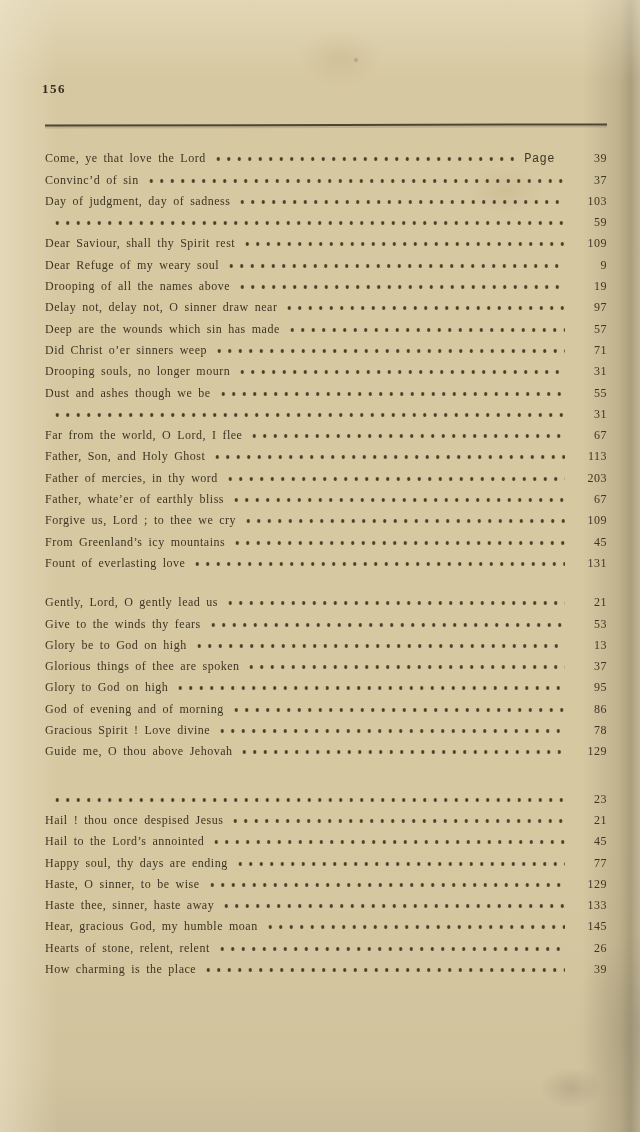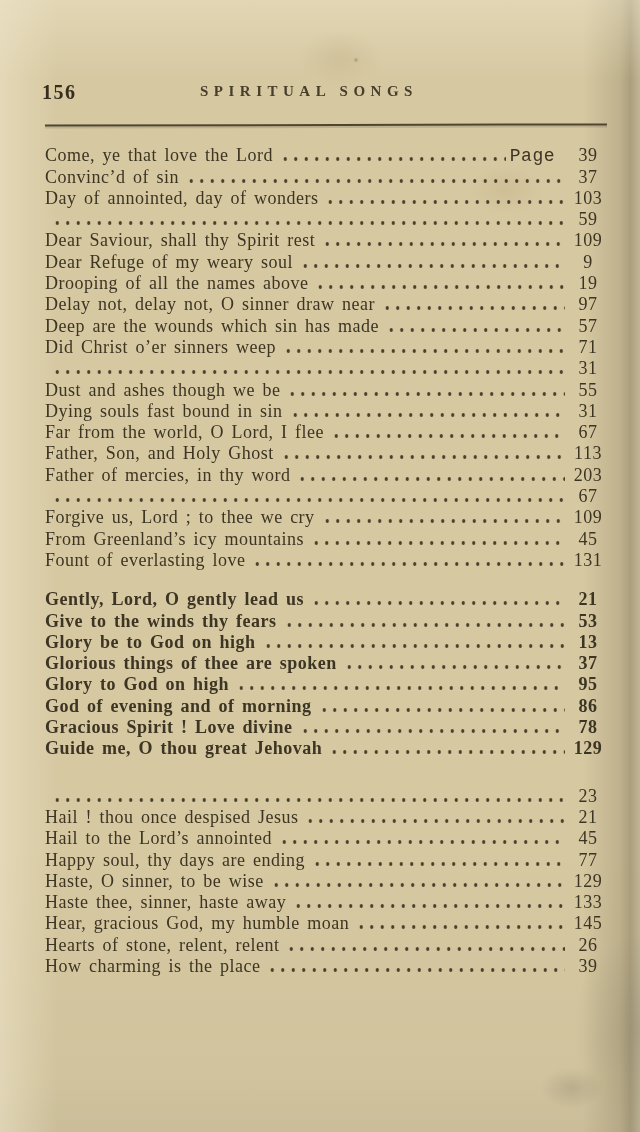--- a/index.html
+++ b/index.html
@@ -20,81 +20,80 @@
       linear-gradient(to right, rgba(238,229,202,0.55) 0%, rgba(238,229,202,0) 9%),
       linear-gradient(to bottom, rgba(240,232,206,0.45) 0%, rgba(240,232,206,0) 7%),
       linear-gradient(to right, rgba(0,0,0,0) 91%, rgba(125,112,82,0.26) 96.8%, rgba(100,92,68,0.38) 98.5%, rgba(148,141,124,0.32) 100%),
       linear-gradient(to top, rgba(188,176,146,0.28) 0%, rgba(188,176,146,0) 5%),
       linear-gradient(to bottom, rgba(0,0,0,0) 75%, rgba(160,148,118,0.12) 100%);
   }
 
   .header { position:absolute; top:81px; left:45px; right:33px; height:20px; }
   .folio {
     position:absolute; left:-3px; top:0;
-    font-size:20px; font-weight:bold; letter-spacing:1.5px; color:#352d1e;
+    font-size:13px; font-weight:bold; letter-spacing:1.5px; color:#352d1e;
   }
   .running-title {
     position:absolute; left:155px; top:2px;
     font-size:15px; font-weight:bold; letter-spacing:5.5px; color:#473e2c;
   }
 
   .rule {
     position:absolute; top:124px; left:45px; width:562px; height:2px;
     background:#4e4533;
     box-shadow:0 2px 0 rgba(78,69,51,0.18);
     transform:rotate(-0.12deg);
   }
 
   .index-list { position:absolute; top:145px; left:45px; width:562px; }
   .section { margin:0; }
   .section:nth-of-type(1) { margin-bottom:18px; }
-  .section:nth-of-type(2) { margin-bottom:26px;font-weight:bold; }
+  .section:nth-of-type(2) { margin-bottom:26px; }
 
   .row {
     display:flex; align-items:flex-end;
     height:21.3px;
-    font-size:18px; letter-spacing:0.5px; word-spacing:2.5px;
+    font-size:12px; letter-spacing:0.5px; word-spacing:2.5px;
     white-space:nowrap;
   }
   .title { flex:0 0 auto; }
   .leader {
     flex:1 1 auto; min-width:10px;
     height:6px; margin:0 4px 4px 7px;
     background-image:radial-gradient(circle, #49402d 1.55px, rgba(73,64,45,0) 2px);
     background-size:10.5px 6px;
     background-repeat:repeat-x;
     background-position:0 50%;
   }
   .prefix { flex:0 0 auto; margin-right:14px;font-family:Liberation Mono, monospace; }
-  .pagenum { flex:0 0 auto; width:38px; text-align:center; }
+  .pagenum { flex:0 0 auto; width:38px; text-align:right; }
 </style>
 </head>
 <body>
 
 <div class="sheet">
   <div class="header">
     <span class="folio">156</span>
-    <span class="running-title">SPIRITUAL SONGS</span>
   </div>
   <div class="rule"></div>
   <div class="index-list">
       <div class="section">
         <div class="row">
           <span class="title">Come, ye that love the Lord</span>
           <span class="leader"></span>
           <span class="prefix">Page</span>
           <span class="pagenum">39</span>
         </div>
         <div class="row">
           <span class="title">Convinc’d of sin</span>
           <span class="leader"></span>
           <span class="pagenum">37</span>
         </div>
         <div class="row">
-          <span class="title">Day of annointed, day of wonders</span>
+          <span class="title">Day of judgment, day of sadness</span>
           <span class="leader"></span>
           <span class="pagenum">103</span>
         </div>
         <div class="row">
           <span class="leader"></span>
           <span class="pagenum">59</span>
         </div>
         <div class="row">
           <span class="title">Dear Saviour, shall thy Spirit rest</span>
           <span class="leader"></span>
@@ -119,49 +118,50 @@
           <span class="title">Deep are the wounds which sin has made</span>
           <span class="leader"></span>
           <span class="pagenum">57</span>
         </div>
         <div class="row">
           <span class="title">Did Christ o’er sinners weep</span>
           <span class="leader"></span>
           <span class="pagenum">71</span>
         </div>
         <div class="row">
+          <span class="title">Drooping souls, no longer mourn</span>
           <span class="leader"></span>
           <span class="pagenum">31</span>
         </div>
         <div class="row">
           <span class="title">Dust and ashes though we be</span>
           <span class="leader"></span>
           <span class="pagenum">55</span>
         </div>
         <div class="row">
-          <span class="title">Dying souls fast bound in sin</span>
           <span class="leader"></span>
           <span class="pagenum">31</span>
         </div>
         <div class="row">
           <span class="title">Far from the world, O Lord, I flee</span>
           <span class="leader"></span>
           <span class="pagenum">67</span>
         </div>
         <div class="row">
           <span class="title">Father, Son, and Holy Ghost</span>
           <span class="leader"></span>
           <span class="pagenum">113</span>
         </div>
         <div class="row">
           <span class="title">Father of mercies, in thy word</span>
           <span class="leader"></span>
           <span class="pagenum">203</span>
         </div>
         <div class="row">
+          <span class="title">Father, whate’er of earthly bliss</span>
           <span class="leader"></span>
           <span class="pagenum">67</span>
         </div>
         <div class="row">
           <span class="title">Forgive us, Lord ; to thee we cry</span>
           <span class="leader"></span>
           <span class="pagenum">109</span>
         </div>
         <div class="row">
           <span class="title">From Greenland’s icy mountains</span>
@@ -204,21 +204,21 @@
           <span class="title">God of evening and of morning</span>
           <span class="leader"></span>
           <span class="pagenum">86</span>
         </div>
         <div class="row">
           <span class="title">Gracious Spirit ! Love divine</span>
           <span class="leader"></span>
           <span class="pagenum">78</span>
         </div>
         <div class="row">
-          <span class="title">Guide me, O thou great Jehovah</span>
+          <span class="title">Guide me, O thou above Jehovah</span>
           <span class="leader"></span>
           <span class="pagenum">129</span>
         </div>
       </div>
       <div class="section">
         <div class="row">
           <span class="leader"></span>
           <span class="pagenum">23</span>
         </div>
         <div class="row">

